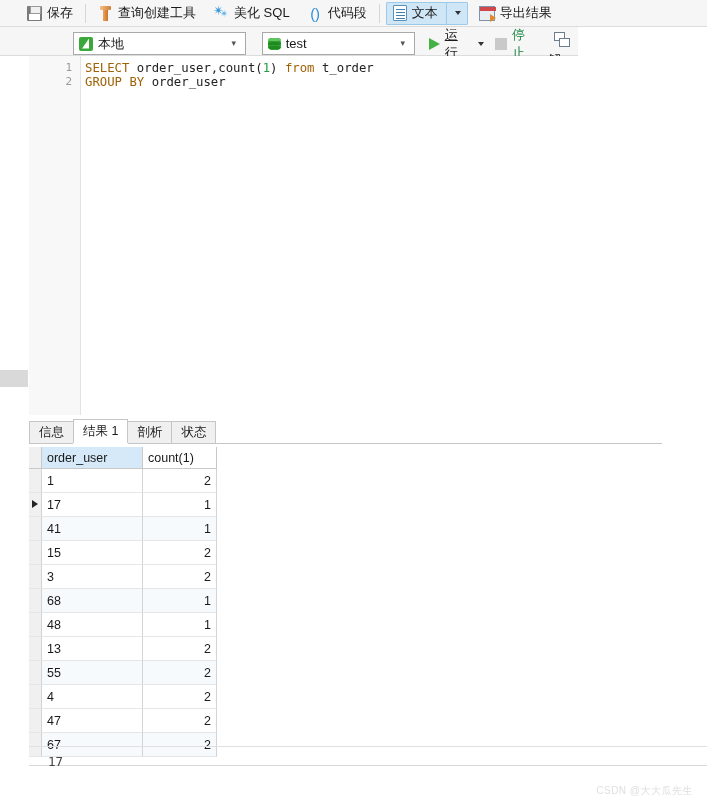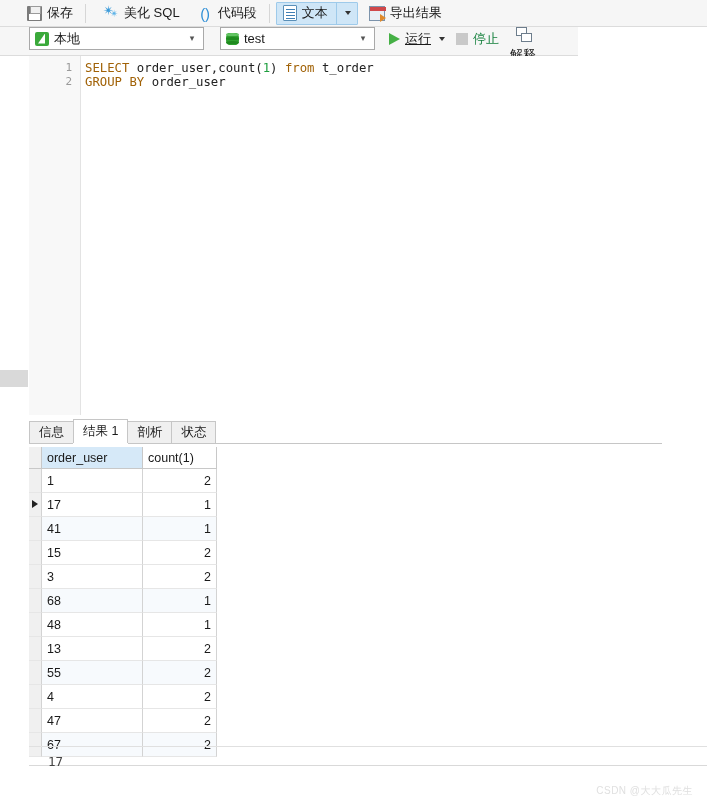--- a/index.html
+++ b/index.html
@@ -128,21 +128,21 @@
     border-top:4px solid transparent;
     border-bottom:4px solid transparent;
   }
 
   
   .toolbar2 {
     position: absolute; left: 0; top: 27px;
     width: 578px; height: 29px;
     background: #f6f6f6;
     border-bottom: 1px solid #dcdcdc;
-    display: flex; align-items: flex-start;
+    display: flex; align-items: flex-end; padding-left: 44px;
   }
   .combo {
     height: 23px;
     background: #ffffff;
     border: 1px solid #a9a9a9;
     display: flex; align-items: center;
     padding: 0 4px 0 5px;
     font-size: 13px;
     color: #1a1a1a;
     cursor: default;
@@ -352,20 +352,24 @@
   <div class="toolbar1">
     <div class="tb-sep" style="visibility:hidden;margin-left:14px;"></div>
 
     <div class="tb-btn">
       <span class="ico ico-save"></span>
       <span>保存</span>
     </div>
 
     <div class="tb-sep"></div>
 
+    <div class="tb-btn">
+      <span class="ico ico-builder"></span>
+      <span>查询创建工具</span>
+    </div>
 
     <div class="tb-btn" style="margin-left:6px;">
       <span class="ico ico-wand"></span>
       <span>美化 SQL</span>
     </div>
 
     <div class="tb-btn" style="margin-left:6px;">
       <span class="ico ico-paren">()</span>
       <span>代码段</span>
     </div>

